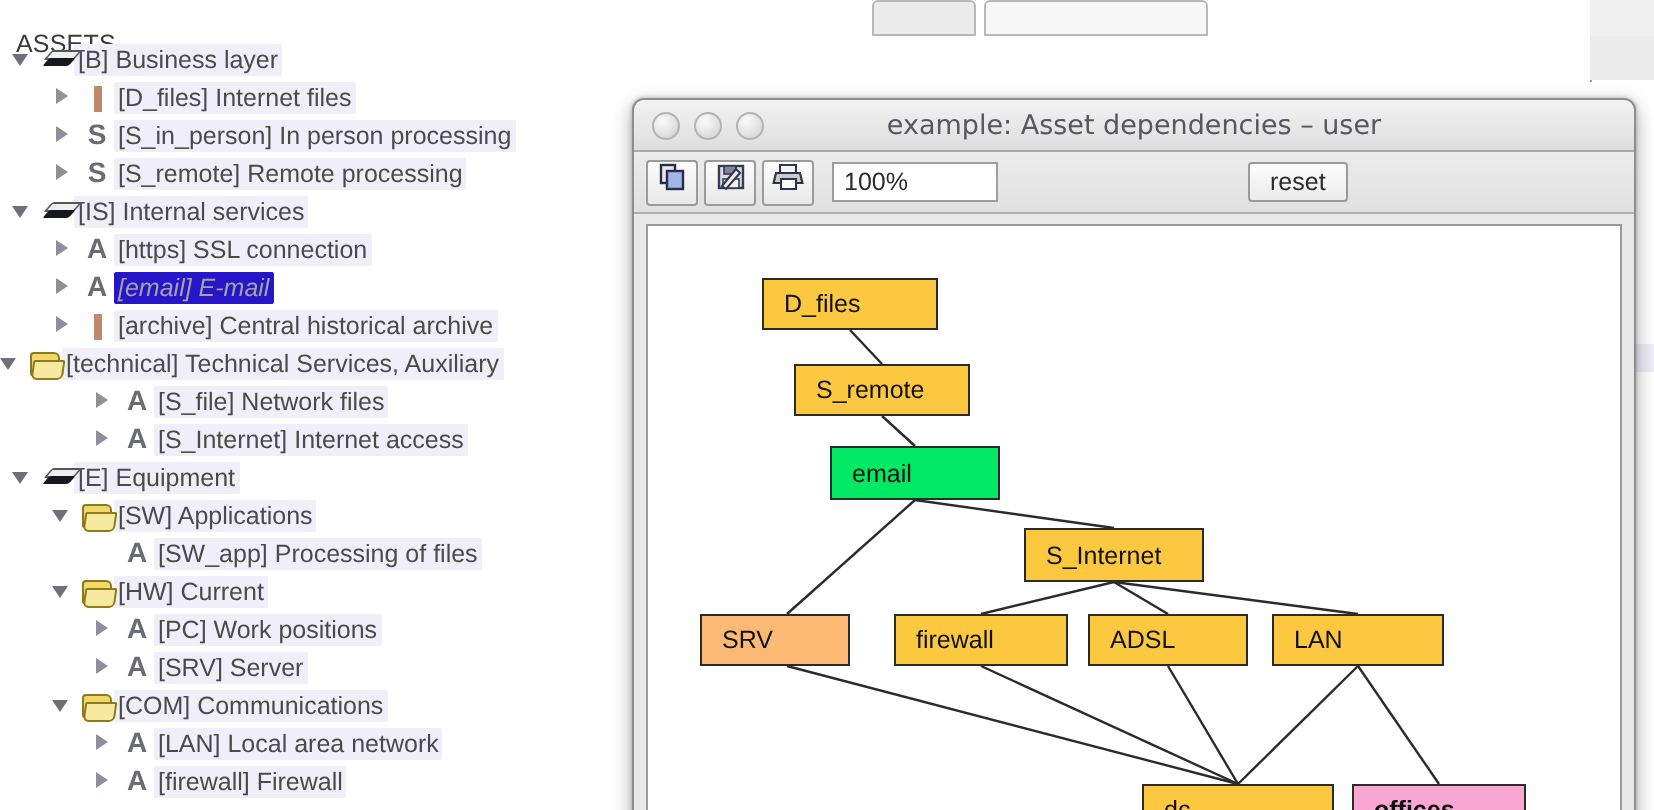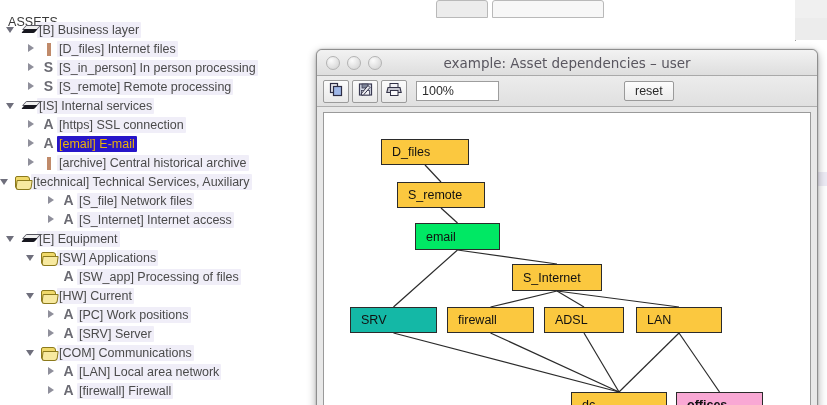--- a/index.html
+++ b/index.html
@@ -51,21 +51,22 @@
   }
   .ticon { width: 17px; flex: 0 0 auto; text-align: center; position: relative; height: 15px; }
   .tlabel {
     background: #f0eef8;
     padding: 1px 2px 1px 2px;
     border-radius: 1px;
     color: #4a4a4a;
   }
   .trow.selected .tlabel {
     background: #2715c9;
-    color: #eab308;
+    color: #a3a3a3;
+    font-style: italic;
   }
 
   
   .ico-layer { display:inline-block; width:15px; height:10px; position:relative; top:2px; }
   .ico-layer i {
     position:absolute; display:block;
     width:13px; height:4px; background:#1c1c2a;
     transform: skewX(-42deg);
     border-radius:1px;
   }
@@ -374,21 +375,21 @@
           </div>
           <div class="gnode yellow" style="left: 73px; top: 69px; width: 88px; height: 26px; background: rgb(251, 200, 63);">
             <span>S_remote</span>
           </div>
           <div class="gnode green" style="left: 91px; top: 110px; width: 85px; height: 27px; background: rgb(0, 232, 100);">
             <span>email</span>
           </div>
           <div class="gnode yellow" style="left: 188px; top: 151px; width: 90px; height: 27px; background: rgb(251, 200, 63);">
             <span>S_Internet</span>
           </div>
-          <div class="gnode yellow" style="left: 26px; top: 194px; width: 87px; height: 26px; background: #14b8a6;">
+          <div class="gnode yellow" style="left: 26px; top: 194px; width: 75px; height: 26px; background: #fdba74;">
             <span>SRV</span>
           </div>
           <div class="gnode yellow" style="left: 123px; top: 194px; width: 87px; height: 26px; background: rgb(251, 200, 63);">
             <span>firewall</span>
           </div>
           <div class="gnode yellow" style="left: 220px; top: 194px; width: 80px; height: 26px; background: rgb(251, 200, 63);">
             <span>ADSL</span>
           </div>
           <div class="gnode yellow" style="left: 312px; top: 194px; width: 86px; height: 26px; background: rgb(251, 200, 63);">
             <span>LAN</span>

